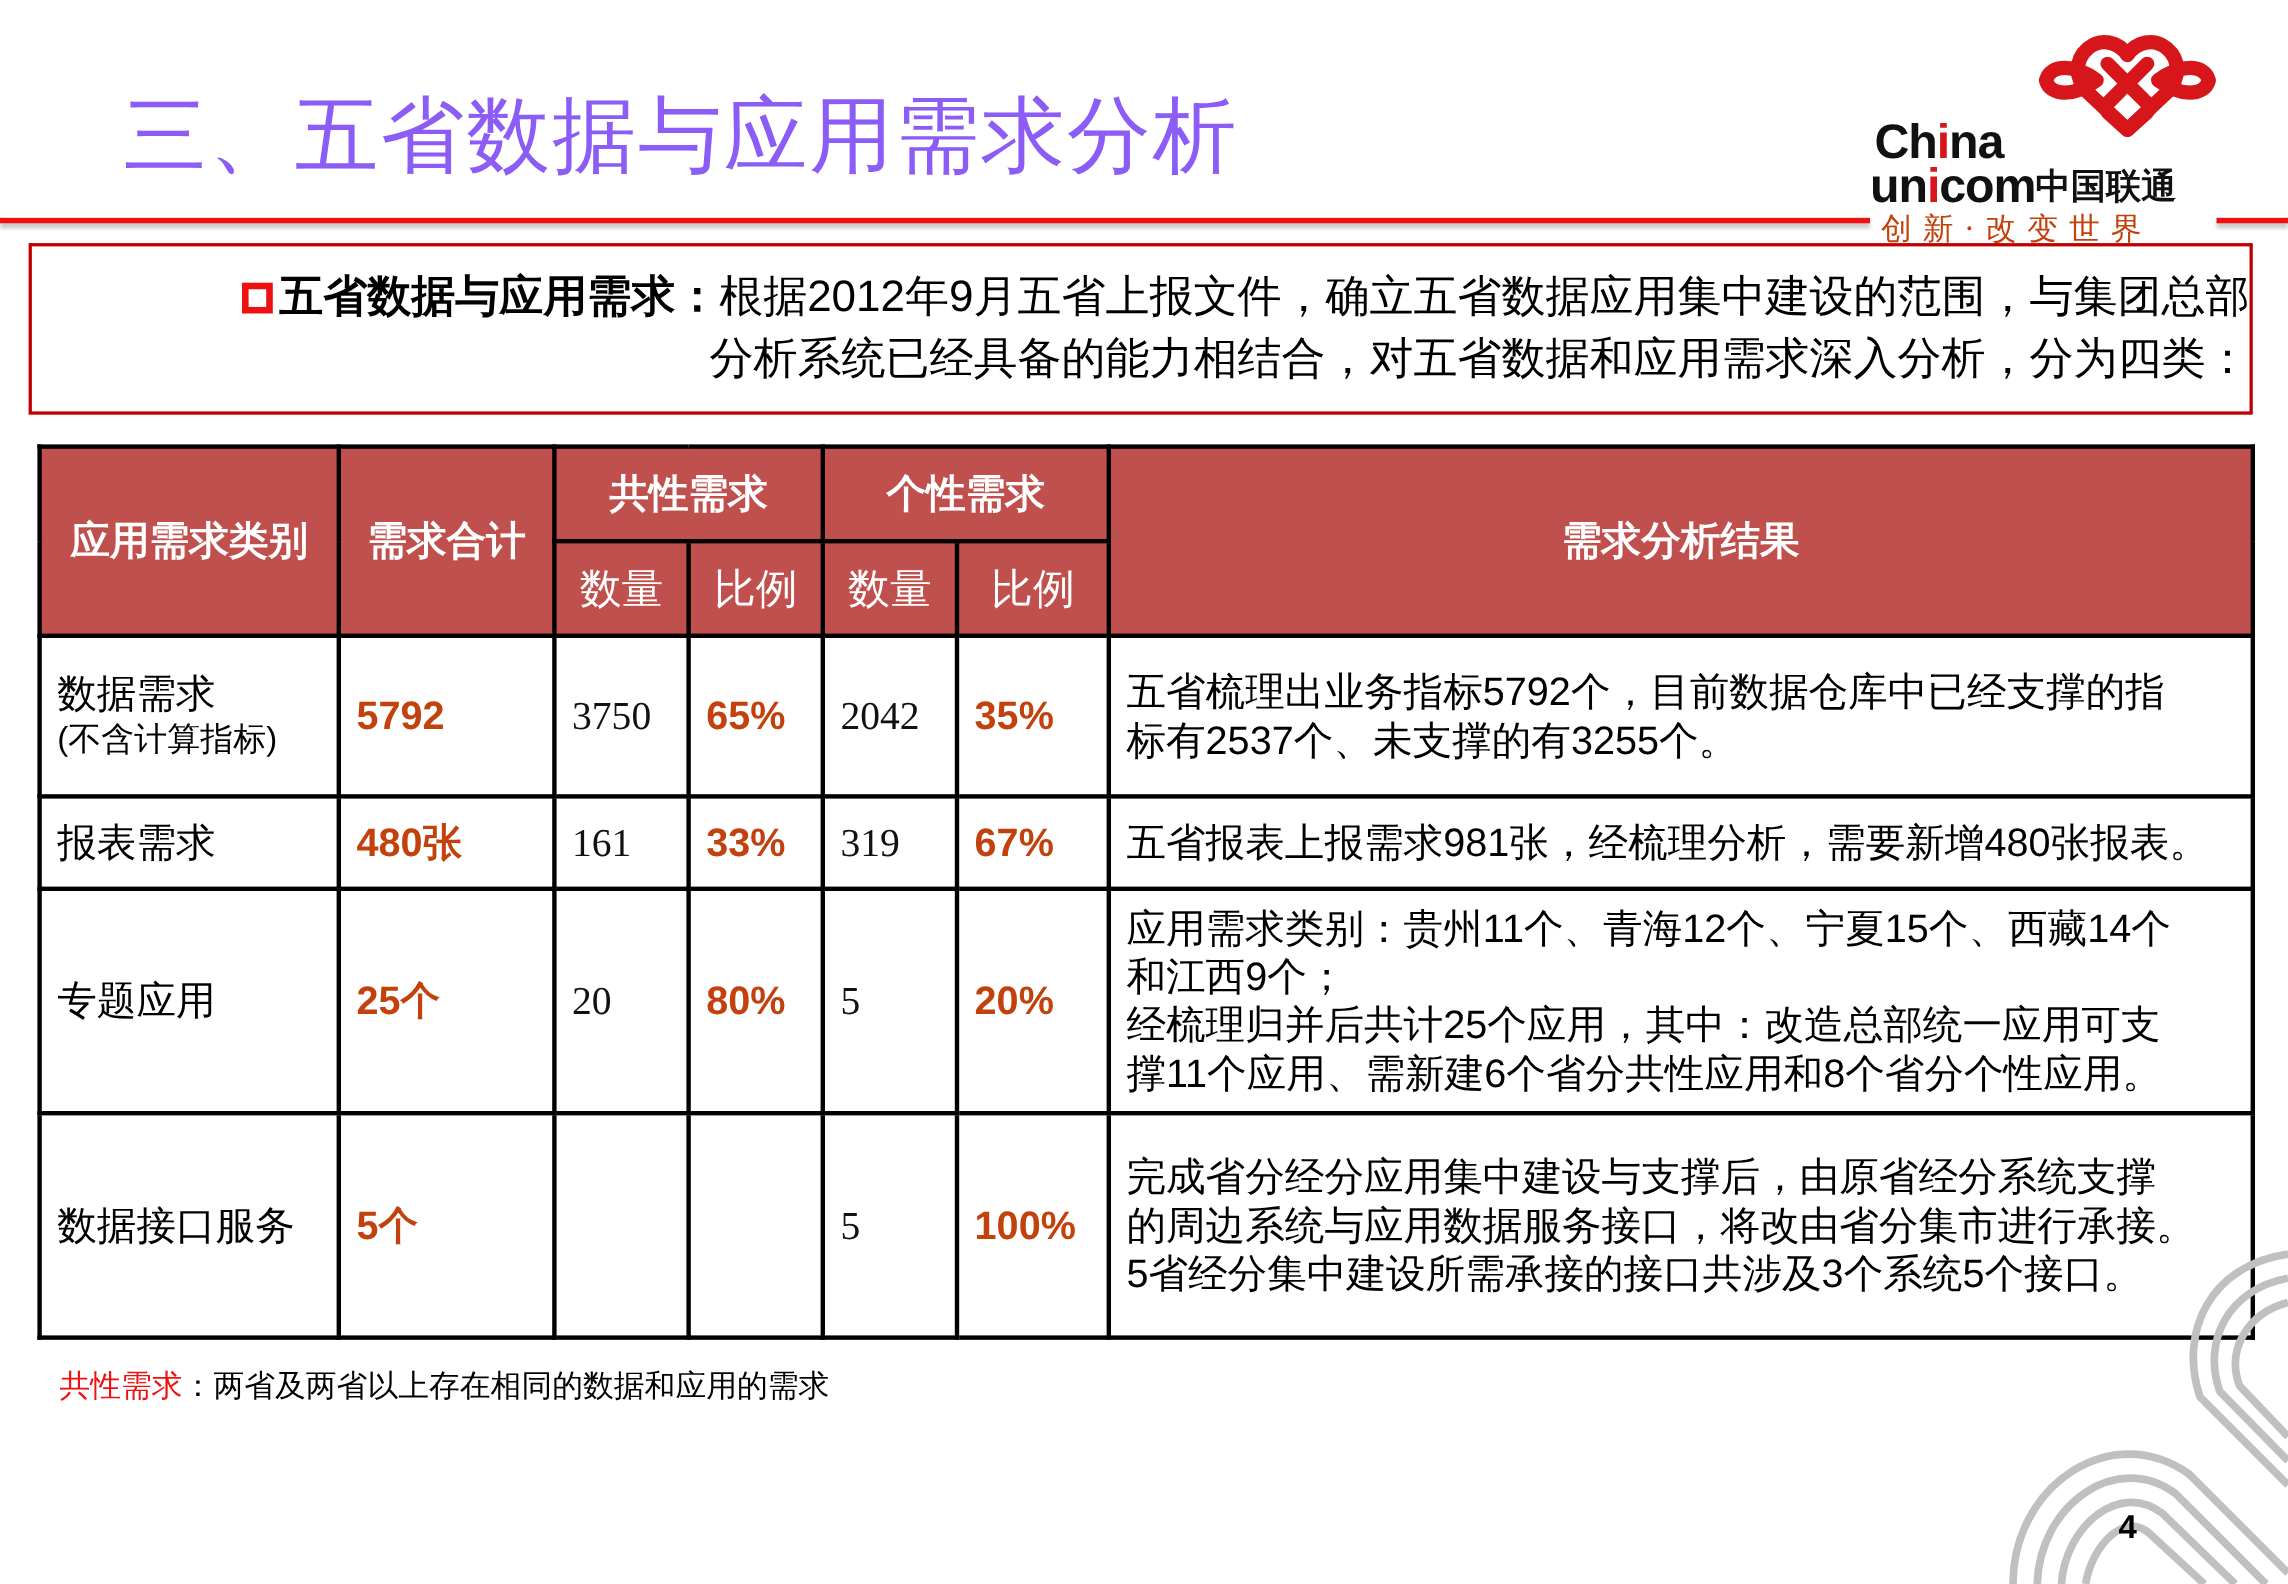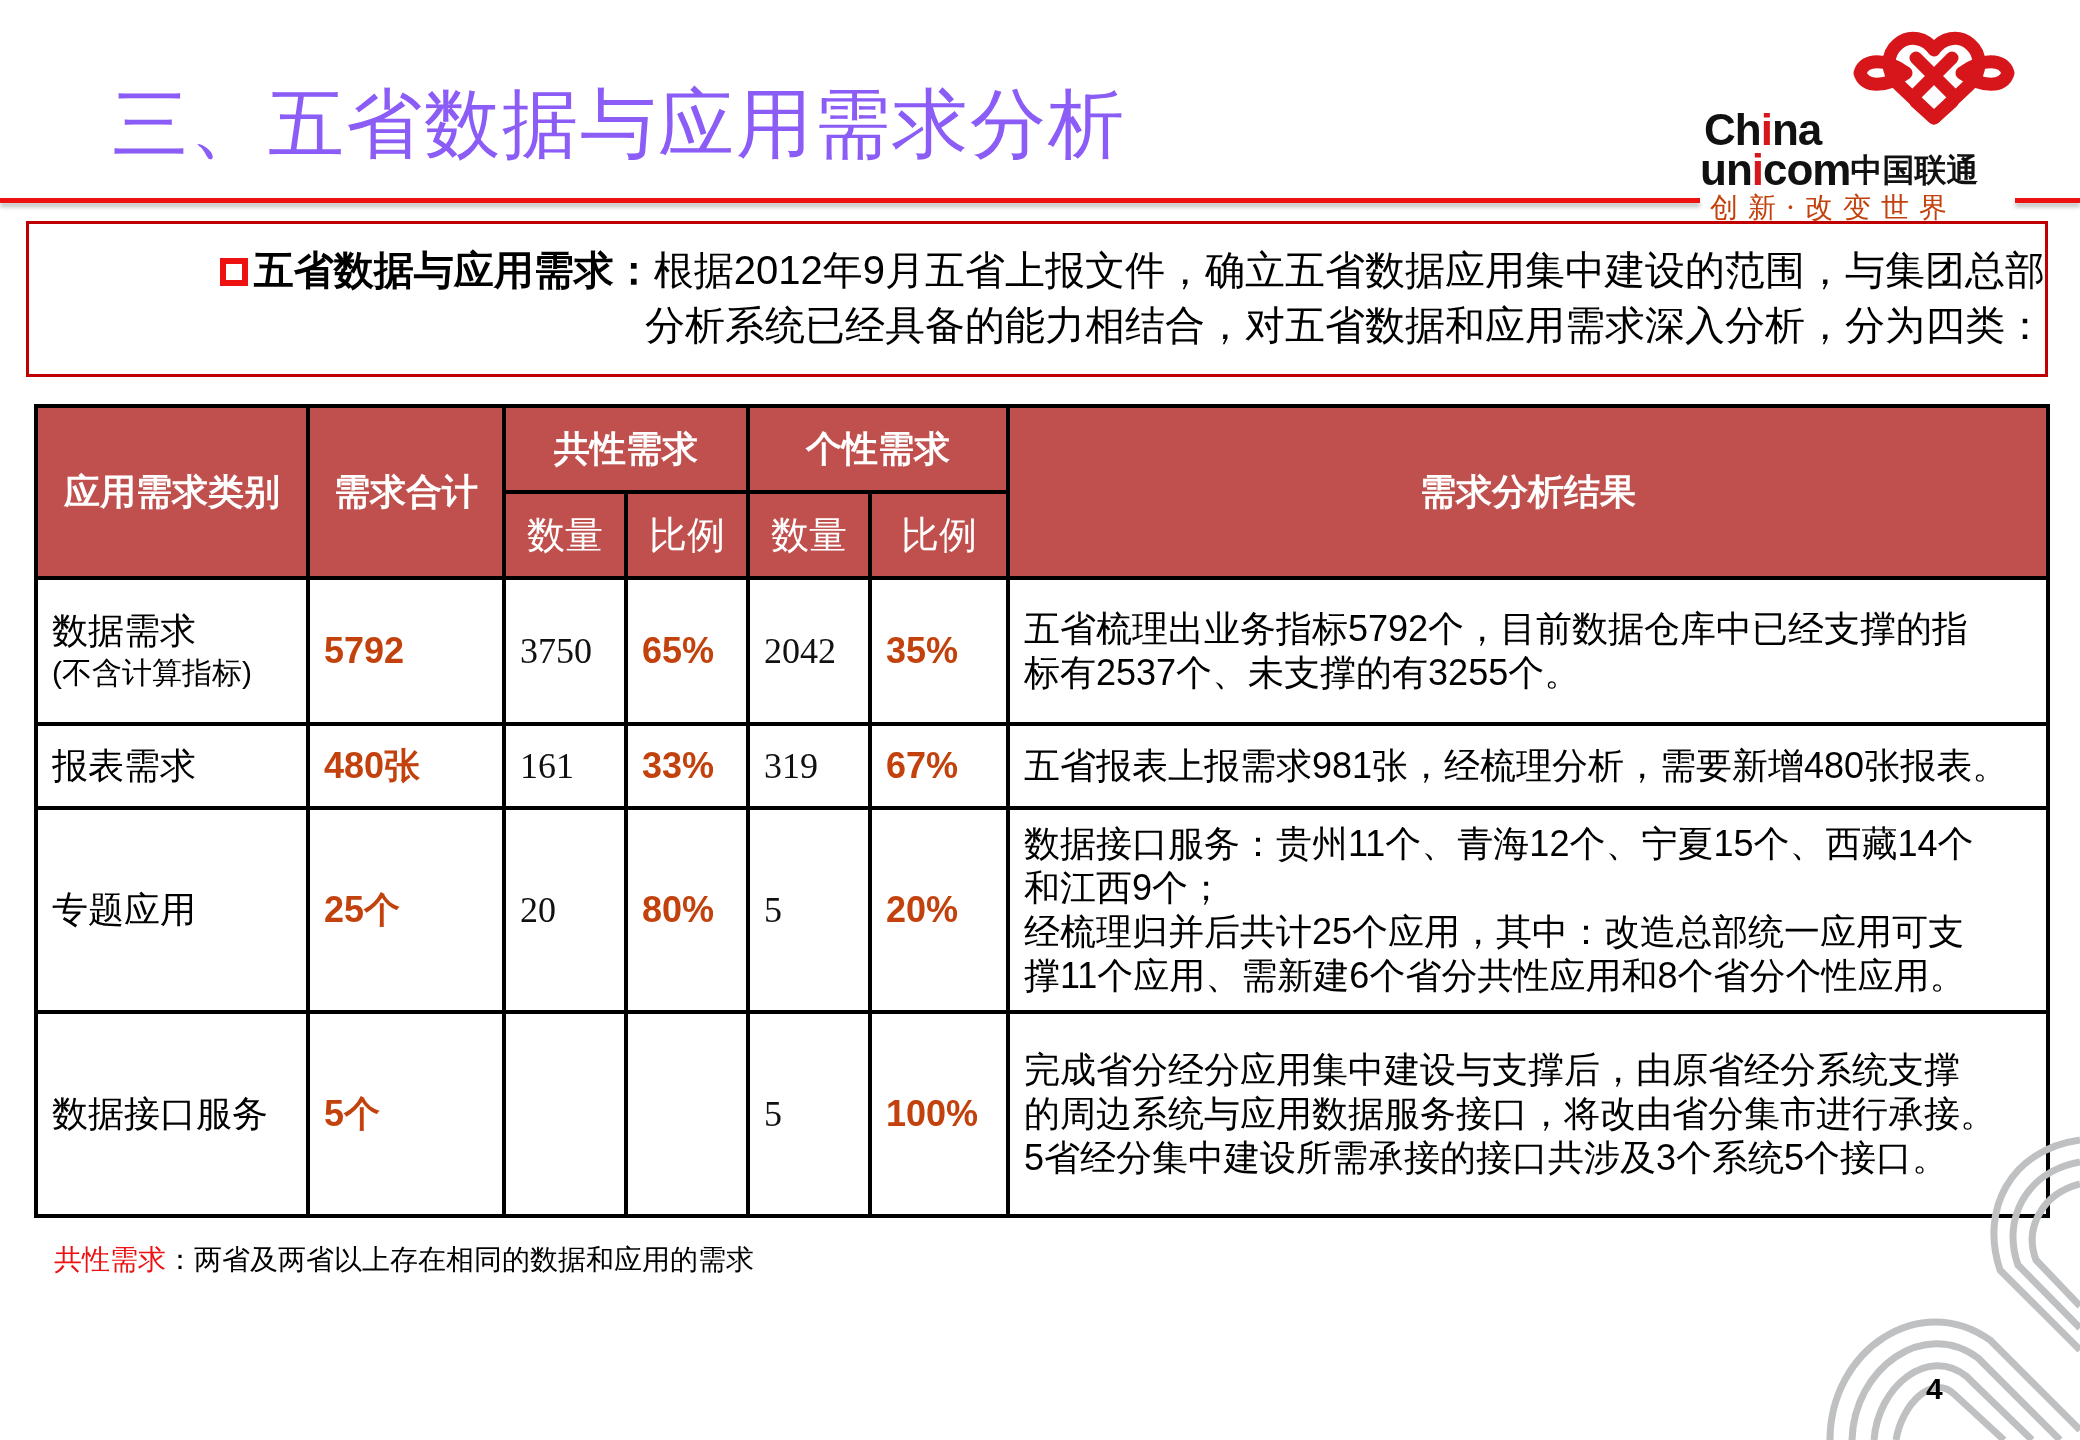--- a/index.html
+++ b/index.html
@@ -27,21 +27,21 @@
   .logo-unicom { position: absolute; left: 0; top: 136px; font-size: 44px; font-weight: bold; letter-spacing: -1px; color: #111; line-height: 1; white-space: nowrap; }
   .logo-unicom .cn { font-size: 32px; letter-spacing: 0; vertical-align: 4px; }
   .red-i { color: #d7161c; }
   .logo-slogan { position: absolute; left: 10px; top: 182px; font-size: 28px; letter-spacing: 10px; color: #c2410c; font-family: "DejaVu Serif", serif; white-space: nowrap; line-height: 1; }
 
   .intro-box {
     position: absolute; left: 26px; top: 221px; width: 2022px; height: 156px;
     border: 3px solid #c00000; padding: 18px 0 0 22px;
   }
   .intro-line1, .intro-line2 { font-size: 40px; line-height: 56px; white-space: nowrap; text-align: right; }
-  .intro-line2 { padding-left: 42px; font-family: Liberation Serif, serif; }
+  .intro-line2 { padding-left: 42px; }
   .intro-bullet {
     display: inline-block; width: 28px; height: 28px; border: 6px solid #ee1111;
     margin-right: 6px; vertical-align: -2px;
   }
   .intro-lead { font-weight: bold; }
 
   table.req {
     position: absolute; left: 34px; top: 404px; width: 2012px;
     border-collapse: collapse; table-layout: fixed;
   }
@@ -143,21 +143,21 @@
       </td>
     </tr>
     <tr style="height:204px">
       <td class="cat">专题应用</td>
       <td class="total">25个</td>
       <td class="num">20</td>
       <td class="pct">80%</td>
       <td class="num">5</td>
       <td class="pct">20%</td>
       <td class="result">
-        <span class="result-line">数据接口服务：贵州11个、青海12个、宁夏15个、西藏14个</span>
+        <span class="result-line">应用需求类别：贵州11个、青海12个、宁夏15个、西藏14个</span>
         <span class="result-line">和江西9个；</span>
         <span class="result-line">经梳理归并后共计25个应用，其中：改造总部统一应用可支</span>
         <span class="result-line">撑11个应用、需新建6个省分共性应用和8个省分个性应用。</span>
       </td>
     </tr>
     <tr style="height:204px">
       <td class="cat">数据接口服务</td>
       <td class="total">5个</td>
       <td class="num"></td>
       <td class="pct"></td>

